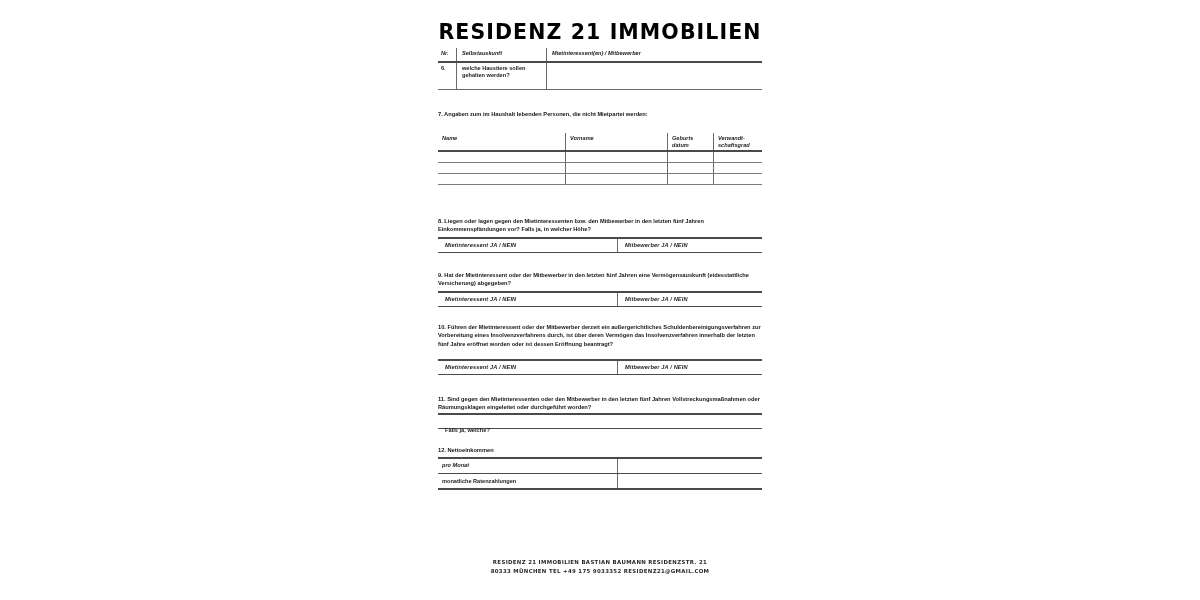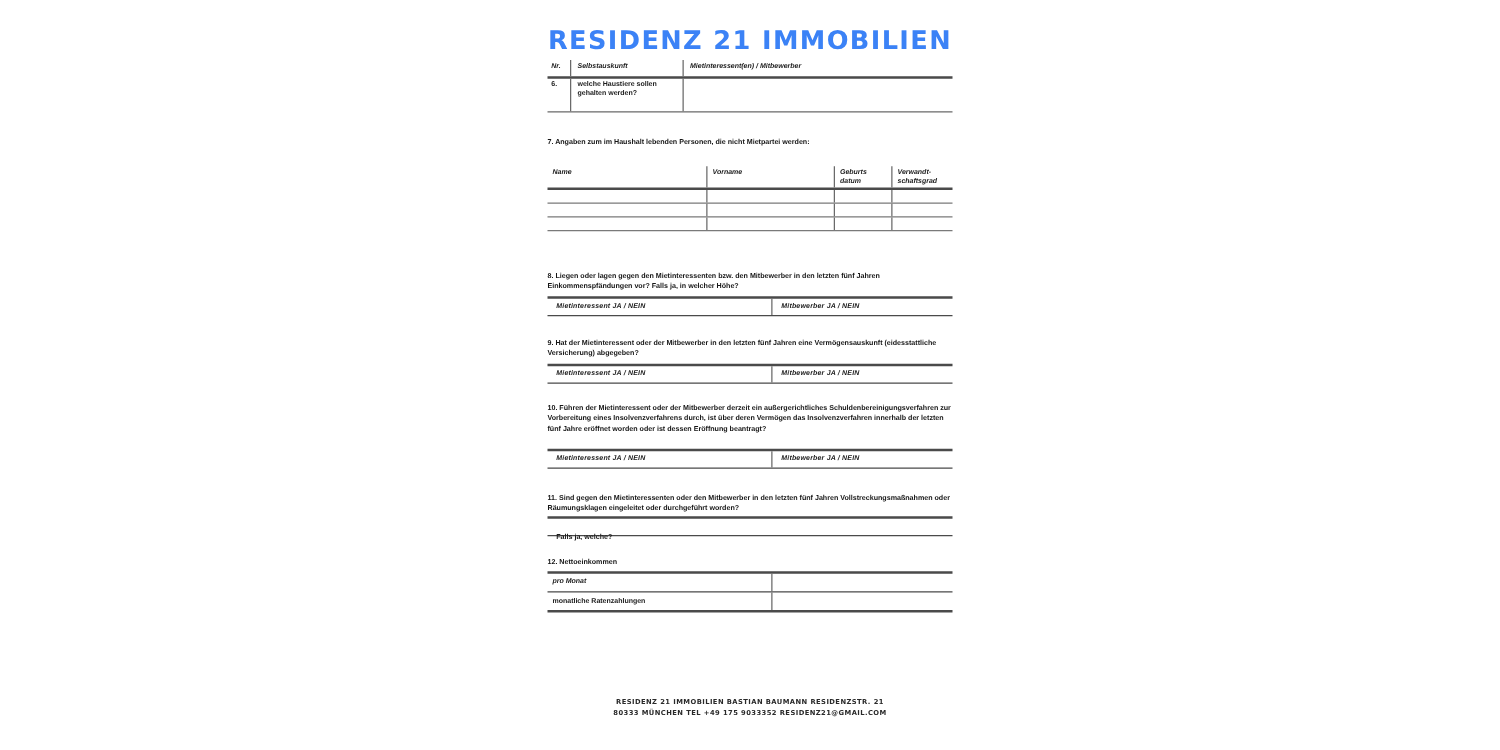--- a/index.html
+++ b/index.html
@@ -12,21 +12,21 @@
   }
   .page{
     position:absolute;left:438px;top:0;width:324px;height:600px;
   }
 
   
   .doc-title{
     position:absolute;left:0;top:22px;width:324px;
     text-align:center;
     font-size:20.5px;font-weight:700;letter-spacing:1.1px;
-    line-height:1;white-space:nowrap;color:#3b82f6;
+    line-height:1;white-space:nowrap;color:#000000;
     font-family:"DejaVu Sans",sans-serif;
   }
 
   
   .t1{position:absolute;left:0;top:48px;width:324px;}
   .t1 .row{position:relative;display:flex;}
   .t1 .hdr{height:13px;}
   .t1 .body{height:26px;}
   .t1 .c1{width:18px;flex:none;padding:2px 0 0 3px;box-sizing:border-box;}
   .t1 .c2{width:90px;flex:none;padding:2px 3px 0 5px;box-sizing:border-box;border-left:1px solid #6a6a6a;}

